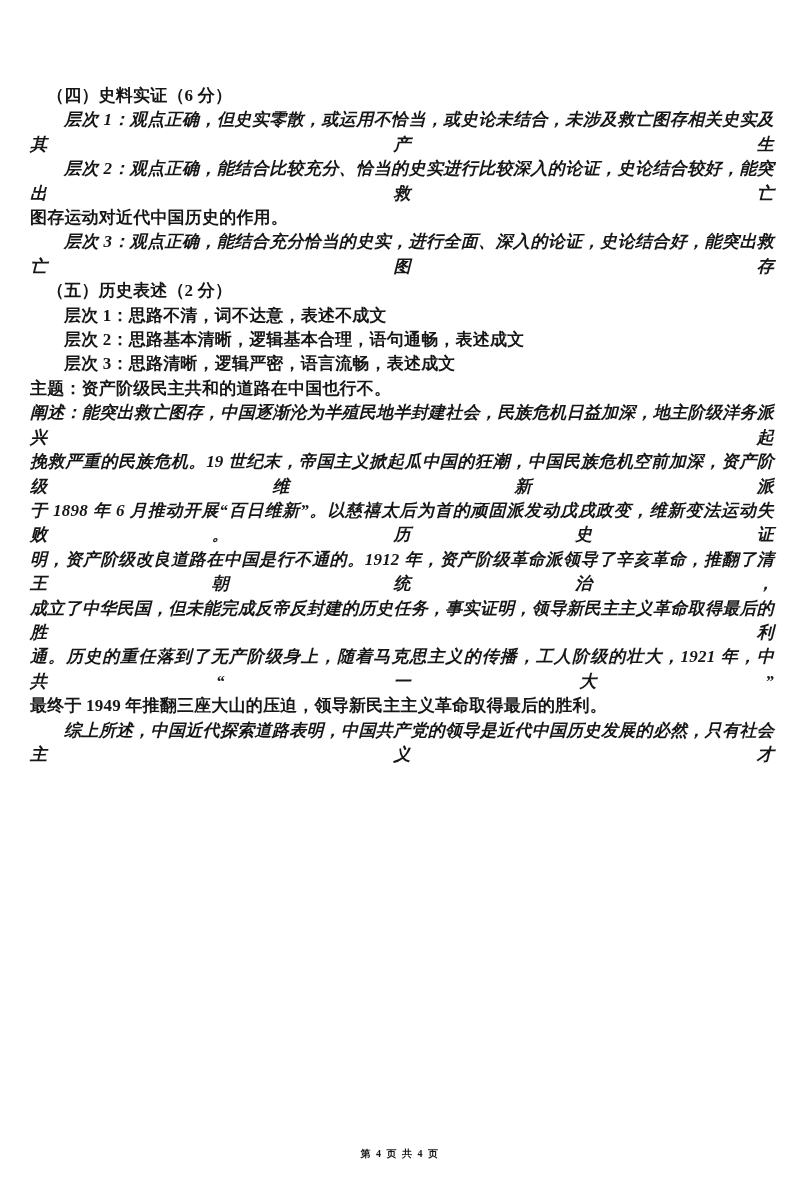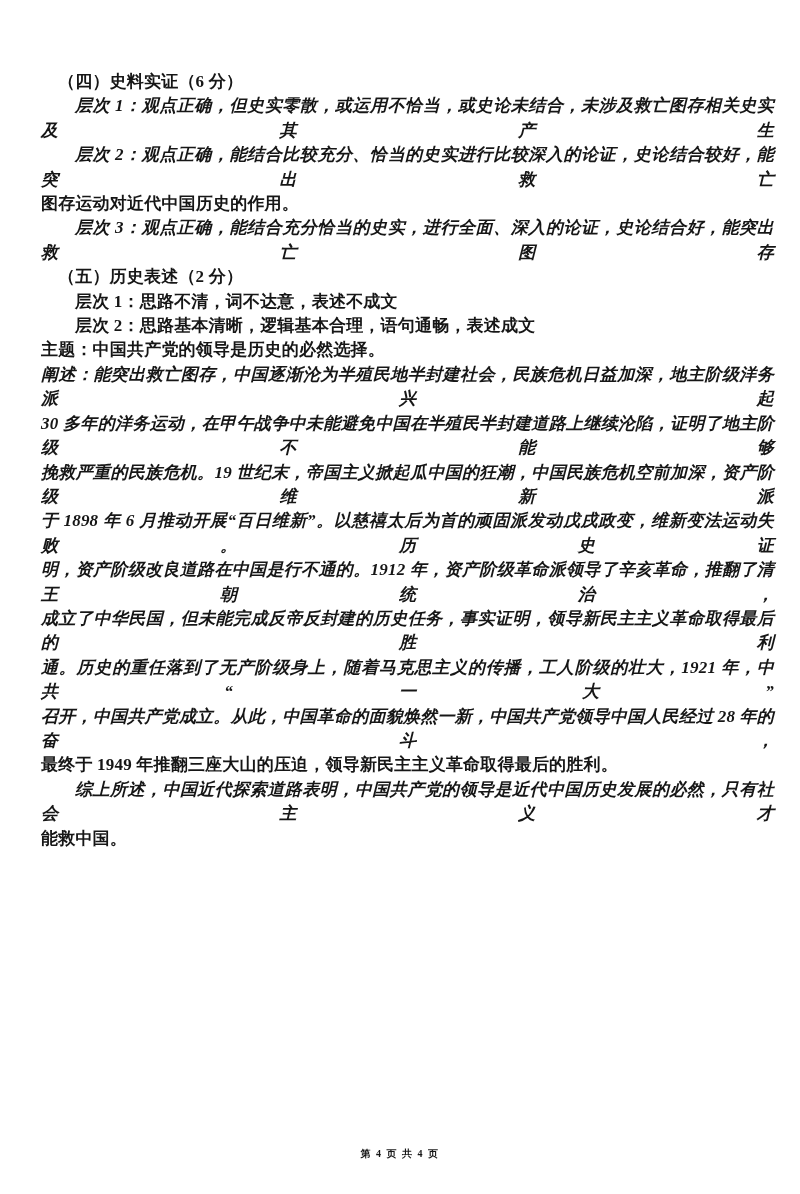--- a/index.html
+++ b/index.html
@@ -14,22 +14,21 @@
     background: #ffffff;
     overflow: hidden;
     font-family: "Liberation Serif", "DejaVu Serif", serif;
     font-weight: 700;
     color: #161616;
   }
   .content {
     position: absolute;
     left: 30px;
     right: 26px;
-    top: 70px;
-    margin-left: 11px;
+    top: 84px;
   }
   .ln {
     font-size: 17px;
     line-height: 24.4px;
     text-align: justify;
     letter-spacing: 0.2px;
   }
   
   .i1 { text-indent: 1em; }
   .i2 { text-indent: 2em; }
@@ -52,30 +51,28 @@
 <main class="page">
   <section class="content">
     <div class="ln i1">（四）史料实证（6 分）</div>
     <div class="ln i2 j">层次 1：观点正确，但史实零散，或运用不恰当，或史论未结合，未涉及救亡图存相关史实及其产生</div>
     <div class="ln i2 j">层次 2：观点正确，能结合比较充分、恰当的史实进行比较深入的论证，史论结合较好，能突出救亡</div>
     <div class="ln">图存运动对近代中国历史的作用。</div>
     <div class="ln i2 j">层次 3：观点正确，能结合充分恰当的史实，进行全面、深入的论证，史论结合好，能突出救亡图存</div>
     <div class="ln i1">（五）历史表述（2 分）</div>
     <div class="ln i2">层次 1：思路不清，词不达意，表述不成文</div>
     <div class="ln i2">层次 2：思路基本清晰，逻辑基本合理，语句通畅，表述成文</div>
-    <div class="ln">主题：中国共产党的领导是历史的必然选择。</div>
+    <div class="ln i2">层次 3：思路清晰，逻辑严密，语言流畅，表述成文</div>
+    <div class="ln">主题：资产阶级民主共和的道路在中国也行不。</div>
     <div class="ln j">阐述：能突出救亡图存，中国逐渐沦为半殖民地半封建社会，民族危机日益加深，地主阶级洋务派兴起</div>
-    <div class="ln j">30 多年的洋务运动，在甲午战争中未能避免中国在半殖民半封建道路上继续沦陷，证明了地主阶级不能够</div>
     <div class="ln j">挽救严重的民族危机。19 世纪末，帝国主义掀起瓜中国的狂潮，中国民族危机空前加深，资产阶级维新派</div>
     <div class="ln j">于 1898 年 6 月推动开展“百日维新”。以慈禧太后为首的顽固派发动戊戌政变，维新变法运动失败。历史证</div>
     <div class="ln j">明，资产阶级改良道路在中国是行不通的。1912 年，资产阶级革命派领导了辛亥革命，推翻了清王朝统治，</div>
     <div class="ln j">成立了中华民国，但未能完成反帝反封建的历史任务，事实证明，领导新民主主义革命取得最后的胜利</div>
     <div class="ln j">通。历史的重任落到了无产阶级身上，随着马克思主义的传播，工人阶级的壮大，1921 年，中共“一大”</div>
-    <div class="ln j">召开，中国共产党成立。从此，中国革命的面貌焕然一新，中国共产党领导中国人民经过 28 年的奋斗，</div>
     <div class="ln">最终于 1949 年推翻三座大山的压迫，领导新民主主义革命取得最后的胜利。</div>
     <div class="ln i2 j">综上所述，中国近代探索道路表明，中国共产党的领导是近代中国历史发展的必然，只有社会主义才</div>
-    <div class="ln">能救中国。</div>
   </section>
 
   <footer class="footer">
     <span>第 4 页 共 4 页</span>
   </footer>
 </main>
 
 </body></html>

